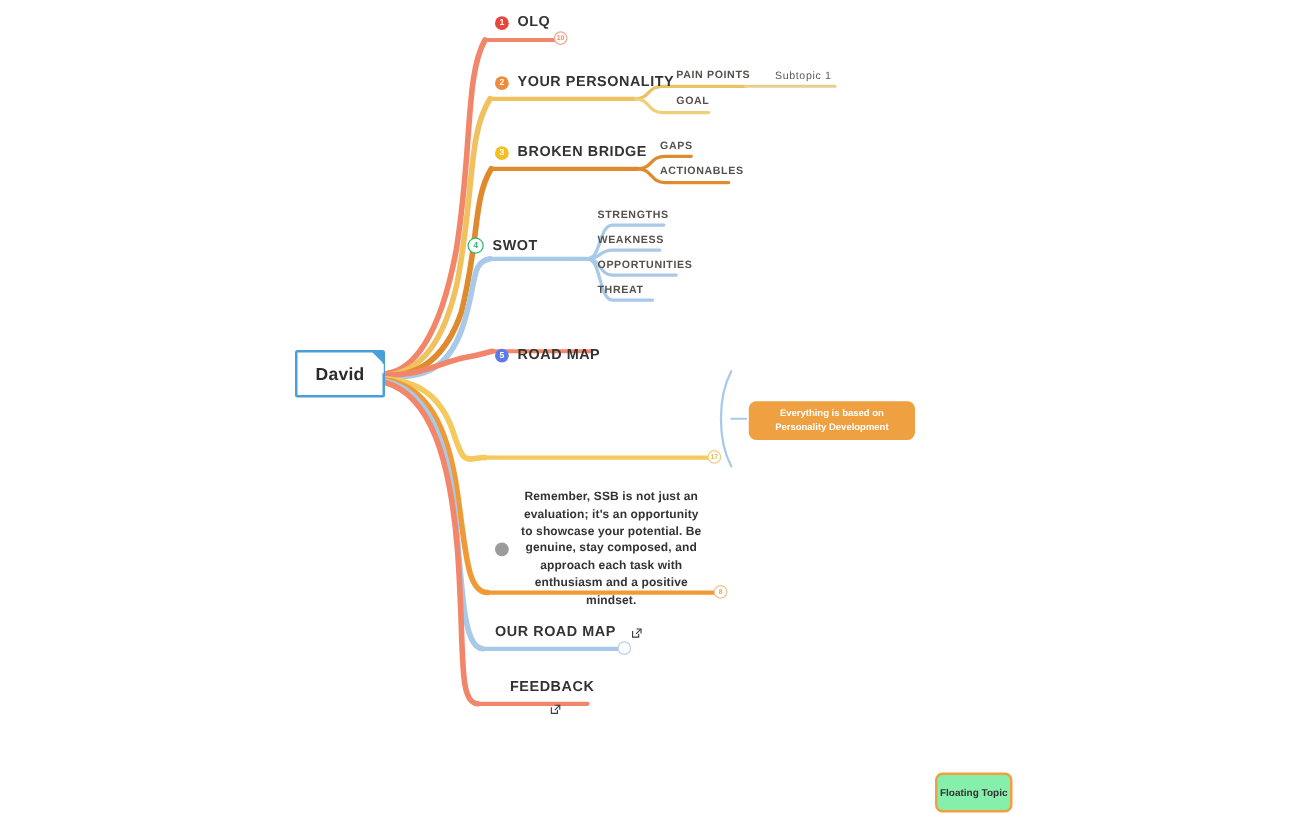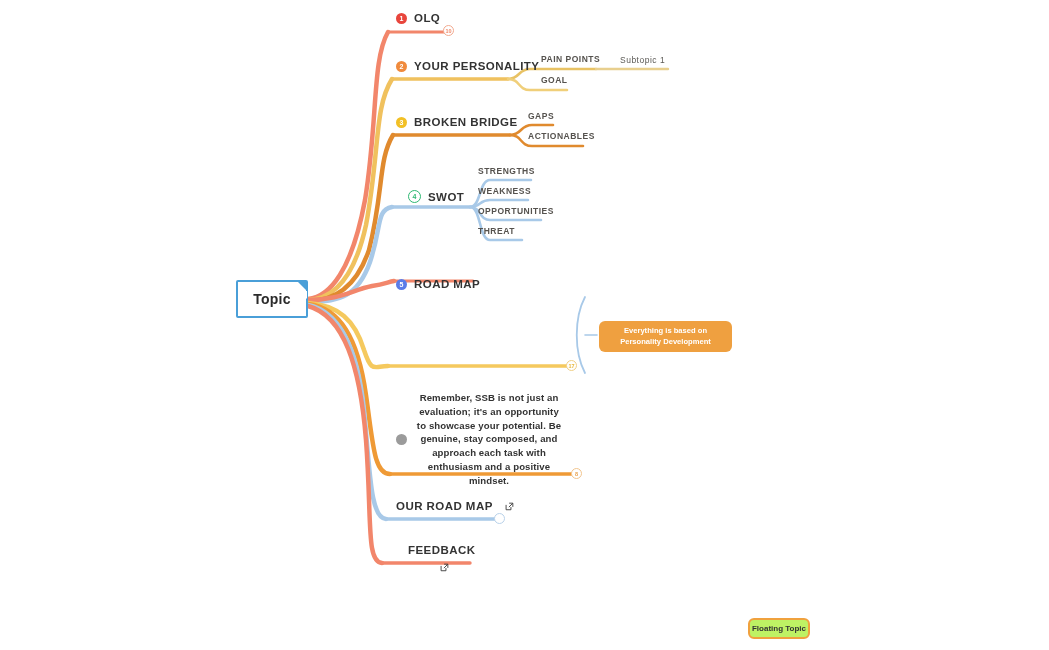--- a/index.html
+++ b/index.html
@@ -142,22 +142,22 @@
     line-height: 1.4;
     padding: 5px 6px;
     box-sizing: border-box;
     justify-content: center;
     white-space: normal;
   }
   .floating-box {
     left: 748px;
     top: 618px;
     width: 62px;
-    height: 21px;
-    background: #bef264;
+    height: 32px;
+    background: #86efac;
     border: 2px solid #f0a13e;
     border-radius: 6px;
     justify-content: center;
     box-sizing: border-box;
   }
   .floating-label {
     font-size: 8px;
     font-weight: bold;
     color: #333333;
   }
@@ -226,21 +226,21 @@
     <path d="M386 519 L 497 519" fill="none" stroke="#a8c9e8" stroke-width="3.4" stroke-linecap="round"></path>
 
     <path d="M308 306 C 344 316 360 366 366 440 C 372 520 366 562 382 563" fill="none" stroke="#f2866b" stroke-width="4.5" stroke-linecap="round"></path>
     <path d="M382 563 L 470 563" fill="none" stroke="#f2866b" stroke-width="3.4" stroke-linecap="round"></path>
 
     <path d="M585 297 C 574 318 574 352 585 373" fill="none" stroke="#a8c9e8" stroke-width="1.8" stroke-linecap="round"></path>
     <path d="M585 335 L 597 335" fill="none" stroke="#a8c9e8" stroke-width="1.6" stroke-linecap="round"></path>
   </svg>
 
   <div class="node root-node">
-    <span class="root-label">Topic</span>
+    <span class="root-label">David</span>
     <span class="root-fold">
         <span class="root-fold-inner"></span>
       </span>
   </div>
 
   <div class="node topic" style="left:396px; top:12px;">
     <span class="badge" style="background:#e8453c;">1</span>
     <span class="topic-label cap">OLQ</span>
   </div>
   <div class="collapse" style="left:443px; top:25px; border:1px solid #f2a98f; color:#f08a6b;">10</div>
@@ -263,21 +263,21 @@
     <span class="badge" style="background:#f2c025;">3</span>
     <span class="topic-label cap">BROKEN BRIDGE</span>
   </div>
   <div class="node subtopic" style="left:528px; top:111px;">
     <span class="sub-label">GAPS</span>
   </div>
   <div class="node subtopic" style="left:528px; top:131px;">
     <span class="sub-label">ACTIONABLES</span>
   </div>
 
-  <div class="node topic" style="left:396px; top:190px;padding-left:12px;">
+  <div class="node topic" style="left:374px; top:190px;">
     <span class="badge hollow" style="color:#2eb872;">4</span>
     <span class="topic-label cap">SWOT</span>
   </div>
   <div class="node subtopic" style="left:478px; top:166px;">
     <span class="sub-label">STRENGTHS</span>
   </div>
   <div class="node subtopic" style="left:478px; top:186px;">
     <span class="sub-label">WEAKNESS</span>
   </div>
   <div class="node subtopic" style="left:478px; top:206px;">

